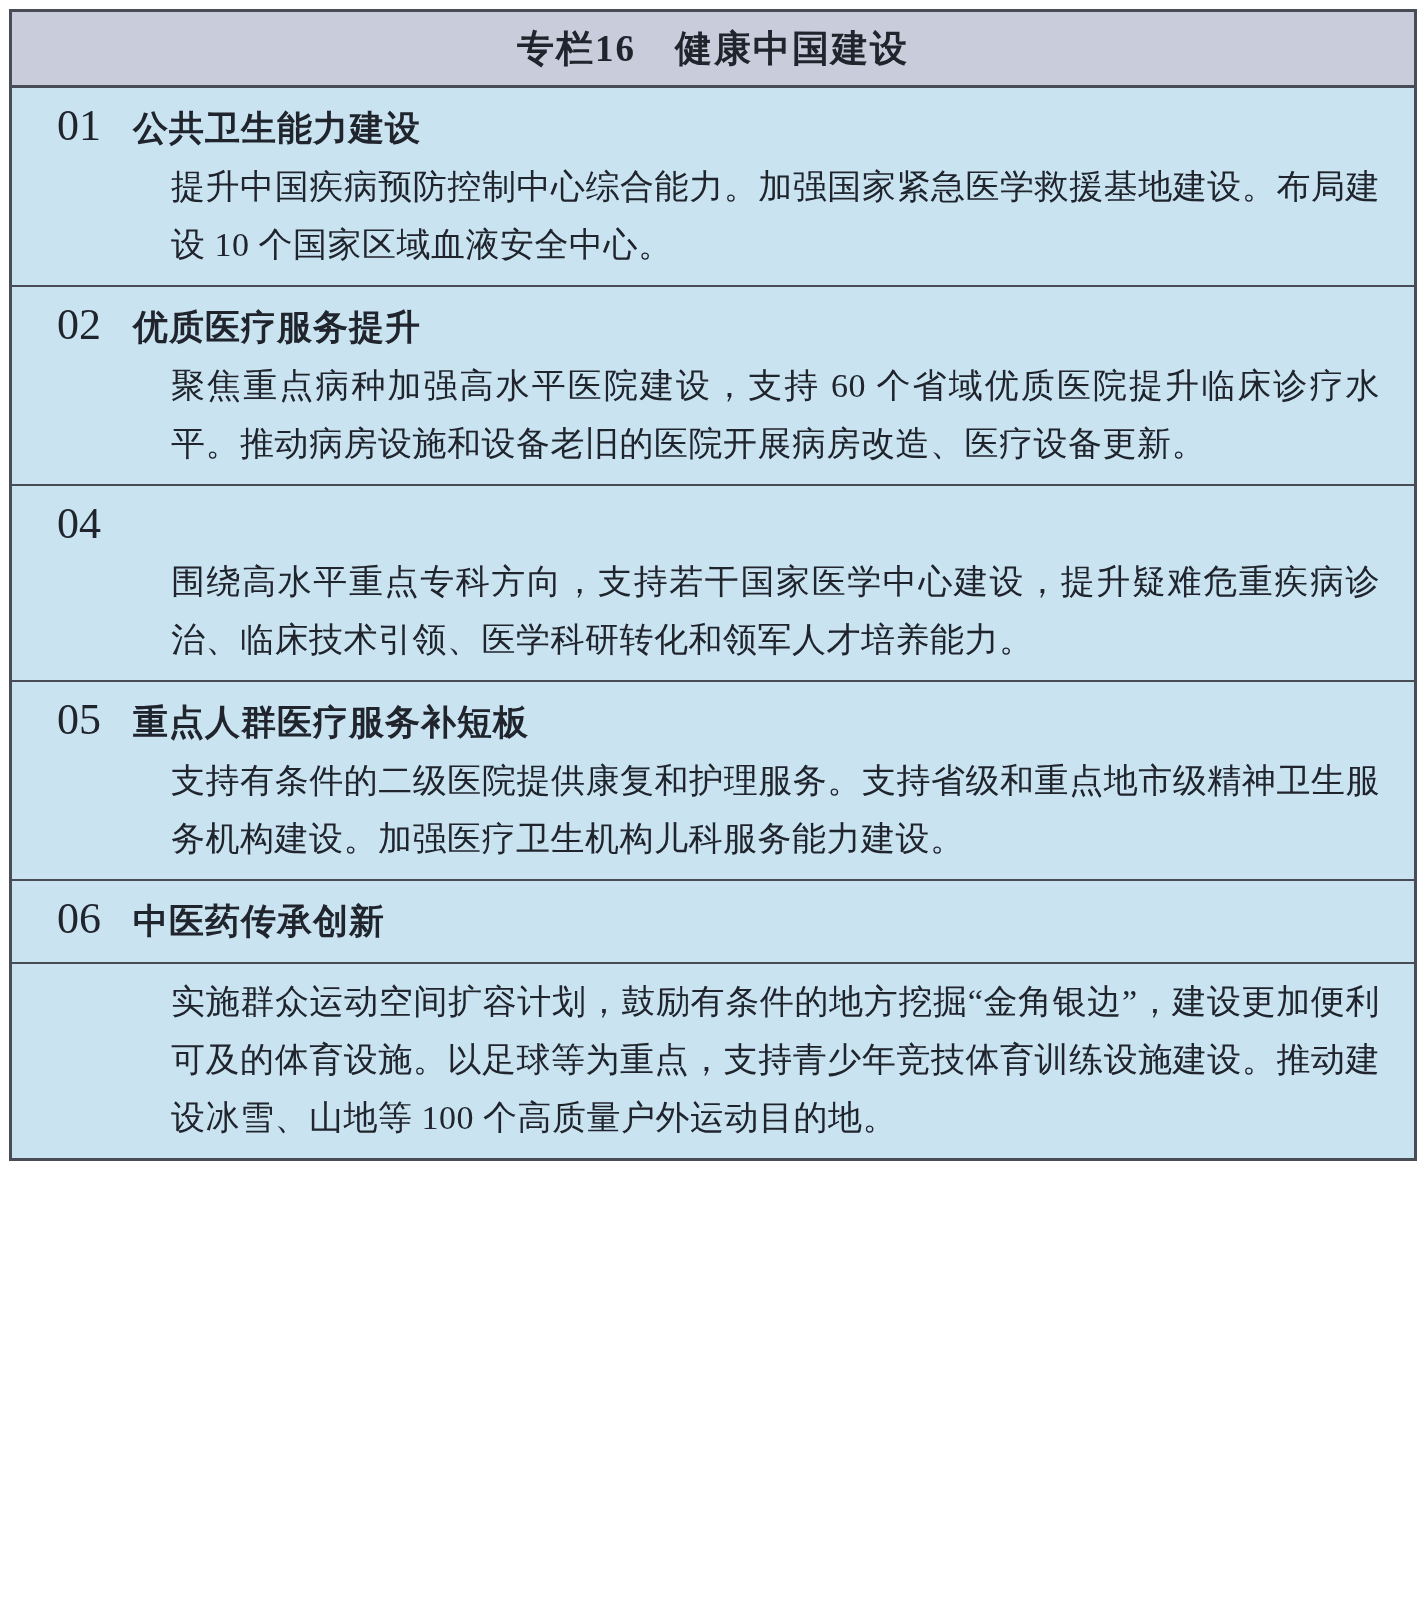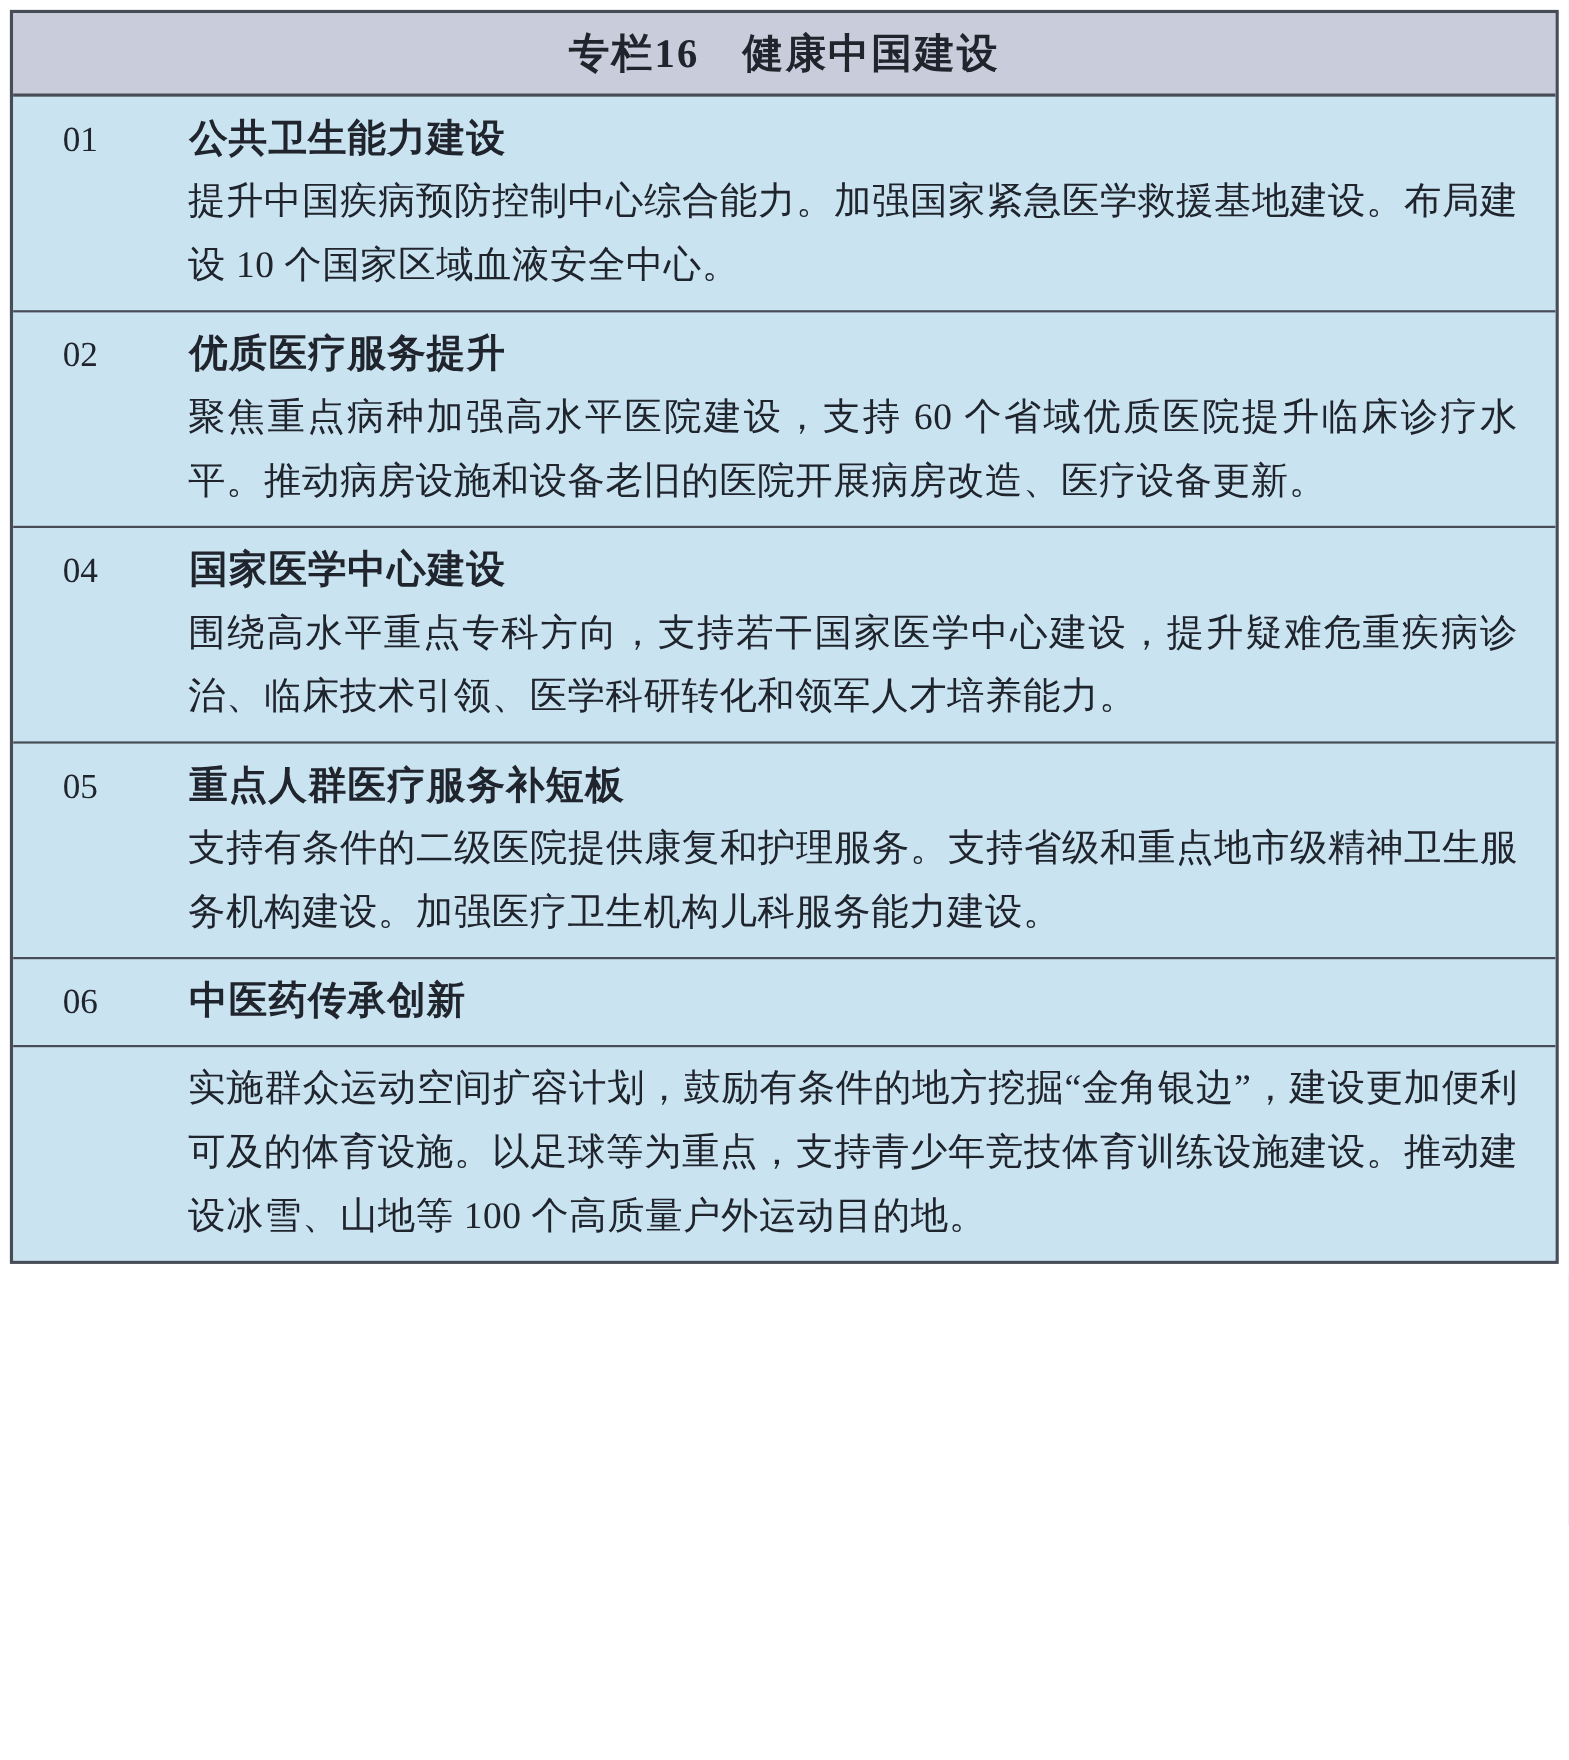--- a/index.html
+++ b/index.html
@@ -41,26 +41,25 @@
   .section-head{
     display:flex;
     align-items:baseline;
     font-size:35px;
     line-height:58px;
   }
   .section-num{
     width:76px;
     flex:0 0 76px;
     font-weight:normal;
-    font-size:32px;
+    font-size:44px;
   }
   .section-title{
     font-weight:bold;
     letter-spacing:1px;
-    margin-left:39px;
   }
   .section-body{
     margin-left:114px;
     font-size:34px;
     line-height:58px;
     text-align:justify;
     text-justify:inter-ideograph;
     letter-spacing:0.5px;
   }
 </style>
@@ -80,21 +79,20 @@
       <div class="section">
     <div class="section-head">
       <span class="section-num">02</span>
       <span class="section-title">优质医疗服务提升</span>
     </div>
     <div class="section-body">聚焦重点病种加强高水平医院建设，支持 60 个省域优质医院提升临床诊疗水平。推动病房设施和设备老旧的医院开展病房改造、医疗设备更新。</div>
   </div>
       <div class="section">
     <div class="section-head">
       <span class="section-num">04</span>
-      <span class="section-title">国家医学中心建设</span>
     </div>
     <div class="section-body">围绕高水平重点专科方向，支持若干国家医学中心建设，提升疑难危重疾病诊治、临床技术引领、医学科研转化和领军人才培养能力。</div>
   </div>
       <div class="section">
     <div class="section-head">
       <span class="section-num">05</span>
       <span class="section-title">重点人群医疗服务补短板</span>
     </div>
     <div class="section-body">支持有条件的二级医院提供康复和护理服务。支持省级和重点地市级精神卫生服务机构建设。加强医疗卫生机构儿科服务能力建设。</div>
   </div>

